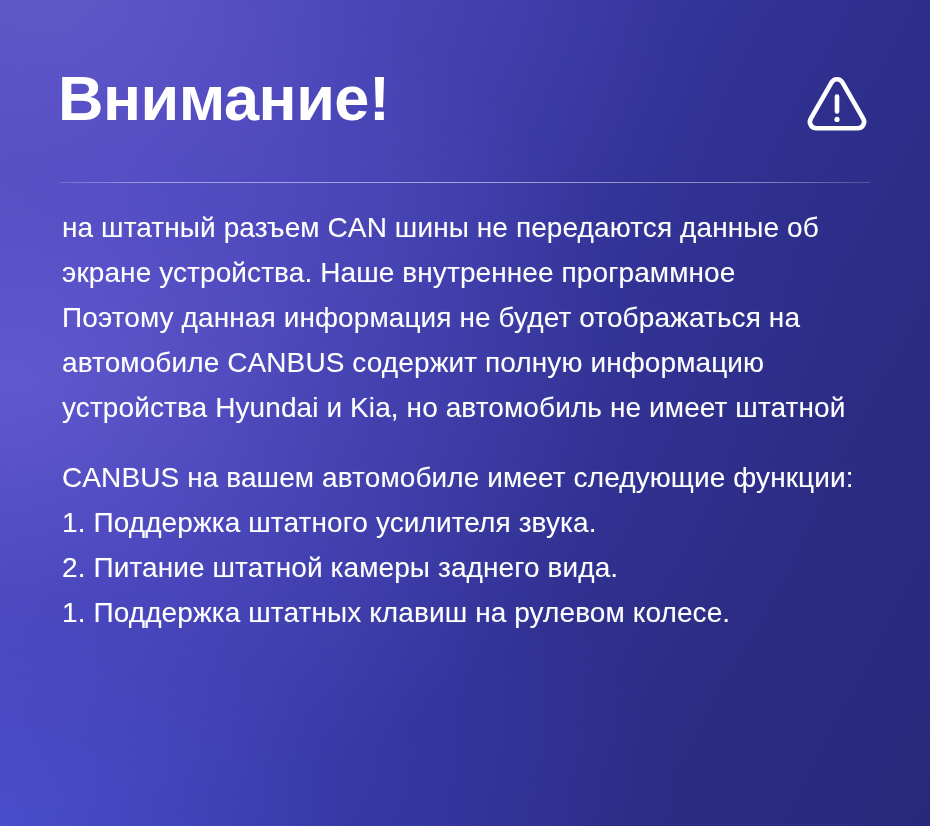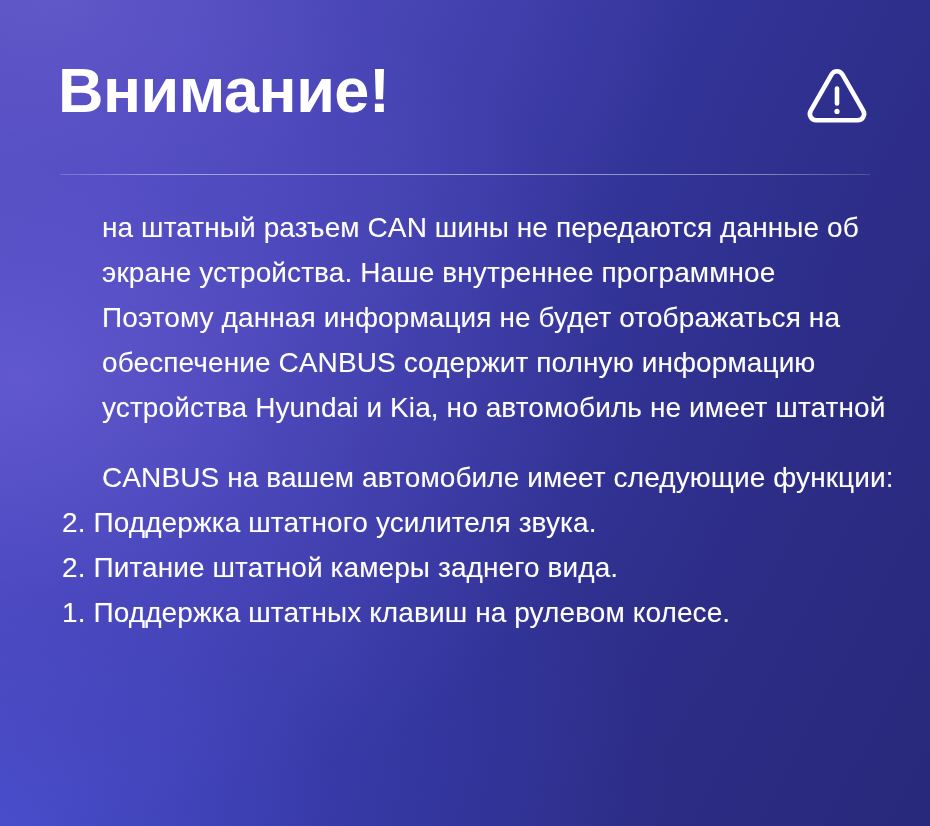--- a/index.html
+++ b/index.html
@@ -20,21 +20,21 @@
       radial-gradient(110% 80% at 0% 100%, rgba(78,86,220,0.70) 0%, rgba(64,70,200,0.34) 34%, rgba(48,50,160,0.0) 66%),
       radial-gradient(95% 75% at 6% 0%, rgba(108,96,208,0.72) 0%, rgba(88,80,195,0.34) 36%, rgba(56,54,160,0.0) 70%),
       linear-gradient(118deg, #544ebd 0%, #4a47bd 16%, #3b3ba6 38%, #303192 58%, #2c2c85 78%, #28287c 100%);
     box-sizing: border-box;
   }
 
   
   .header {
     position: absolute;
     left: 0;
-    top: 4px;
+    top: 12px;
     width: 802px;
     height: 172px;
     text-decoration: underline;
   }
   .title {
     position: absolute;
     left: 58px;
     top: 44px;
     margin: 0;
     font-size: 63px;
@@ -76,21 +76,21 @@
   }
   .para {
     margin: 0;
     color: #ffffff;
     font-size: 28px;
     line-height: 45px;
     letter-spacing: 0.1px;
     font-weight: normal;
     text-shadow: 0 0 1px rgba(255,255,255,0.30);
   }
-  .para .ln { display: block; white-space: nowrap; margin-left: 40px; }
+  .para .ln { display: block; white-space: nowrap; }
   .para-gap { height: 25px; }
 
   .list { margin: 0; padding: 0; list-style: none; }
   .list li {
     color: #ffffff;
     font-size: 28px;
     line-height: 45px;
     letter-spacing: 0.1px;
     white-space: nowrap;
     text-shadow: 0 0 1px rgba(255,255,255,0.30);
@@ -118,30 +118,30 @@
 
     <div class="divider"></div>
   </div>
 
   <div class="body-area">
 
     <p class="para">
       <span class="ln">на штатный разъем CAN шины не передаются данные об</span>
       <span class="ln">экране устройства. Наше внутреннее программное</span>
       <span class="ln">Поэтому данная информация не будет отображаться на</span>
-      <span class="ln">обеспечение CANBUS содержит полную информацию</span>
+      <span class="ln">автомобиле CANBUS содержит полную информацию</span>
       <span class="ln">устройства Hyundai и Kia, но автомобиль не имеет штатной</span>
     </p>
 
     <div class="para-gap"></div>
 
     <p class="para">
       <span class="ln">CANBUS на вашем автомобиле имеет следующие функции:</span>
     </p>
 
     <ul class="list">
-      <li>2. Поддержка штатного усилителя звука.</li>
+      <li>1. Поддержка штатного усилителя звука.</li>
       <li>2. Питание штатной камеры заднего вида.</li>
       <li>1. Поддержка штатных клавиш на рулевом колесе.</li>
     </ul>
 
   </div>
 </div>
 
 </body></html>

